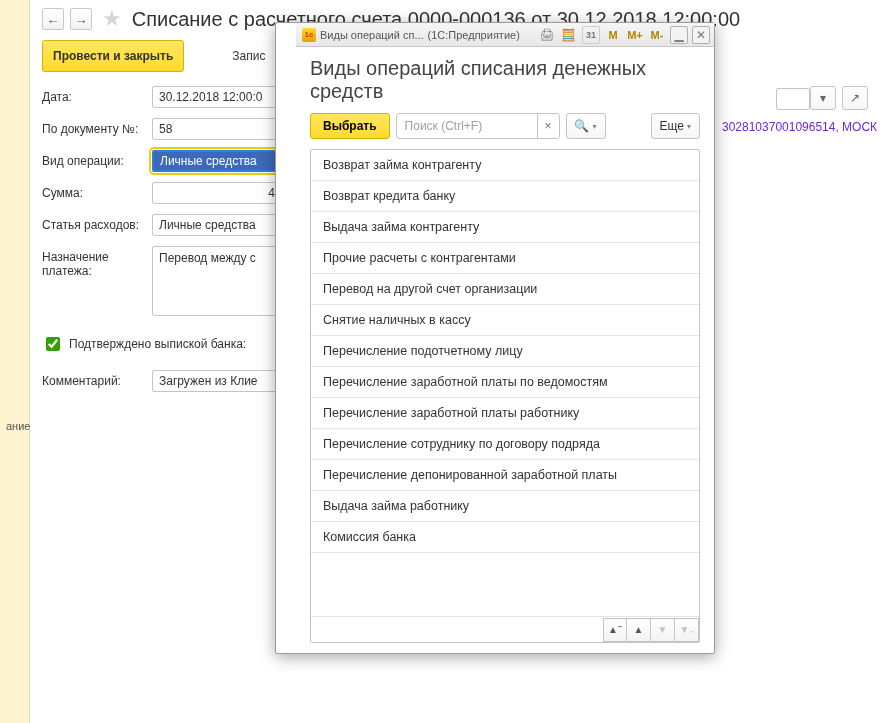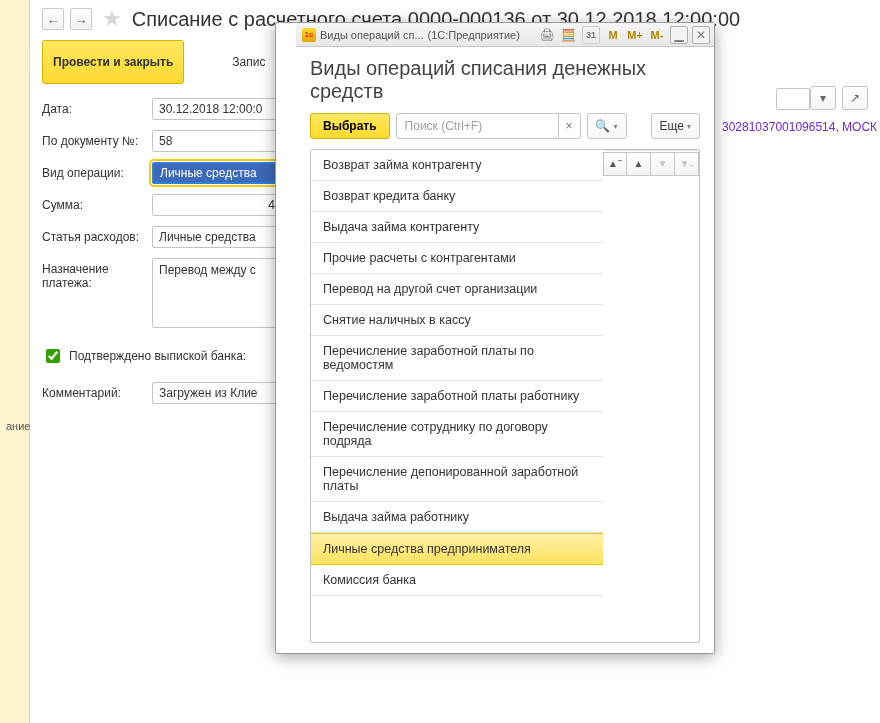--- a/index.html
+++ b/index.html
@@ -47,21 +47,21 @@
   }
   .star { font-size: 22px; color: #d6d6d6; margin: 0 4px;}
   .doc-title { font-size: 20px; color: #333;}
   .toolbar {
     display: flex; align-items: center; gap: 10px;
     margin-bottom: 14px;
   }
   .btn {
     border: 1px solid #b4b4b4;
     background: linear-gradient(#fff,#f4f4f4);
-    padding: 14px 10px;
+    padding: 8px 10px;
     border-radius: 3px;
     font-size: 12px;
     color: #333;
     display: flex; align-items: center; gap: 4px;
   }
   .btn-primary {
     background: linear-gradient(#ffe760,#ffd92e);
     border: 1px solid #d4b200;
     font-weight: bold;
     color: #333;
@@ -151,39 +151,39 @@
   }
   .dlg-toolbar .select-btn {
     background: linear-gradient(#ffe760,#ffd92e);
     border:1px solid #d4b200;
     font-weight:bold;
     padding:5px 12px; border-radius:3px;
     font-size:12px;
   }
   .search-wrap {
     display:flex; border:1px solid #c4c4c4; border-radius:3px; height:26px;
-    align-items:center; background:#fff;gap:21px;
+    align-items:center; background:#fff;
   }
   .search-wrap input {
     border:none; outline:none; padding:0 8px; font-size:12px; width:140px; background:transparent;
     color:#333;
   }
   .search-wrap input::placeholder{color:#a0a0a0;}
   .search-wrap .x {
     border-left:1px solid #c4c4c4; width:22px;height:100%;
     display:flex;align-items:center;justify-content:center;color:#777;font-size:12px;
   }
   .sm-btn {
     border:1px solid #c4c4c4;border-radius:3px;height:26px;
     padding:0 8px;display:flex;align-items:center;gap:3px;background:linear-gradient(#fff,#f6f6f6);
     font-size:12px;color:#333;
   }
   .list-box {
     border:1px solid #c4c4c4; border-radius:2px; flex:1; overflow:hidden;
-    display:flex;
+    display:flex;flex-direction:column;
   }
   .list-items { flex:1; overflow-y:auto;}
   .list-item {
     padding: 8px 12px;
     border-bottom:1px solid #e4e4e4;
     font-size:12.5px;
     color:#333;
     cursor:pointer;
     background:#fff;
   }
@@ -308,26 +308,26 @@
     </div>
 
     <div class="list-box">
       <div class="list-items" id="list-items">
           <div class="list-item">Возврат займа контрагенту</div>
           <div class="list-item">Возврат кредита банку</div>
           <div class="list-item">Выдача займа контрагенту</div>
           <div class="list-item">Прочие расчеты с контрагентами</div>
           <div class="list-item">Перевод на другой счет организации</div>
           <div class="list-item">Снятие наличных в кассу</div>
+          <div class="list-item">Перечисление подотчетному лицу</div>
           <div class="list-item">Перечисление заработной платы по ведомостям</div>
           <div class="list-item">Перечисление заработной платы работнику</div>
           <div class="list-item">Перечисление сотруднику по договору подряда</div>
           <div class="list-item">Перечисление депонированной заработной платы</div>
           <div class="list-item">Выдача займа работнику</div>
-          <div class="list-item highlight">Личные средства предпринимателя</div>
           <div class="list-item">Комиссия банка</div>
         </div>
       <div class="list-footer">
         <div class="arrow-btn">▲<span style="font-size:5px;line-height:3px;display:block">▔</span></div>
         <div class="arrow-btn">▲</div>
         <div class="arrow-btn disabled">▼</div>
         <div class="arrow-btn disabled">▼<span style="font-size:5px;line-height:3px;display:block">▁</span></div>
       </div>
     </div>
   </div>

